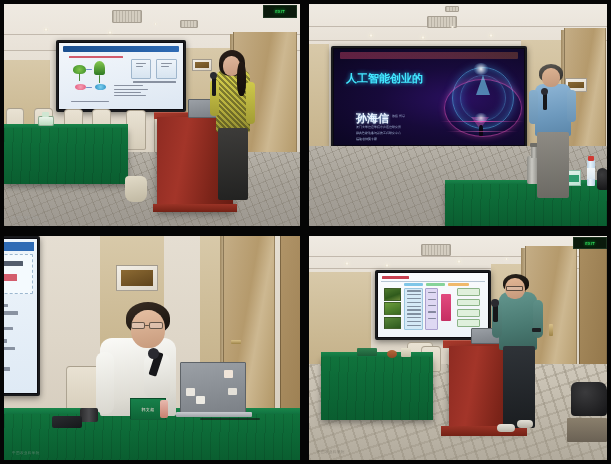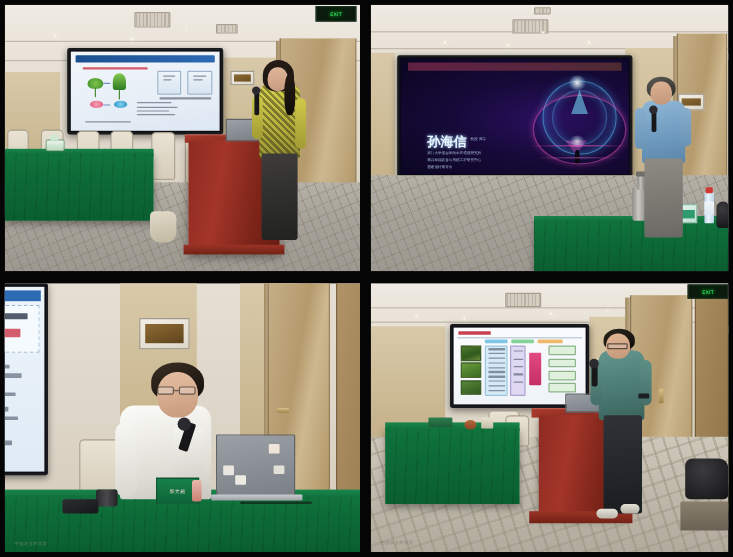--- a/index.html
+++ b/index.html
@@ -496,20 +496,21 @@
           <div class="ai-ring2" style="left:110px;top:30px;width:78px;height:58px;"></div>
           <div class="ai-tri" style="left:142px;top:26px;"></div>
           <div class="ai-glow" style="left:139px;top:14px;width:16px;height:12px;"></div>
           <div class="ai-tri-dn" style="left:137px;top:68px;"></div>
           <div class="ai-glow" style="left:140px;top:64px;width:14px;height:10px;opacity:.8;"></div>
           <div class="ai-figure" style="left:145px;top:76px;width:4px;height:11px;"></div>
 
           <div style="position:absolute;left:106px;top:72px;width:84px;height:1px;background:linear-gradient(90deg,rgba(255,60,170,0),rgba(255,80,190,.75),rgba(255,60,170,0));"></div>
           <div style="position:absolute;left:112px;top:82px;width:72px;height:1px;background:linear-gradient(90deg,rgba(255,60,170,0),rgba(255,110,200,.5),rgba(255,60,170,0));"></div>
 
+          <div class="ai-t1" style="left:12px;top:22px;font-size:11px;">人工智能创业的</div>
           <div class="ai-name" style="left:22px;top:62px;font-size:11px;">孙海信</div>
           <div class="ai-sub" style="left:58px;top:65px;">教授 博导</div>
           <div class="ai-sub" style="left:22px;top:76px;">厦门大学信息学院水声通信研究所</div>
           <div class="ai-sub" style="left:22px;top:82px;">禄共智能装备与系统工程研究中心</div>
           <div class="ai-sub" style="left:22px;top:88px;">福建省特聚专家</div>
         </div>
       </div>
 
       <div class="floor" style="height:80px;"></div>
 

